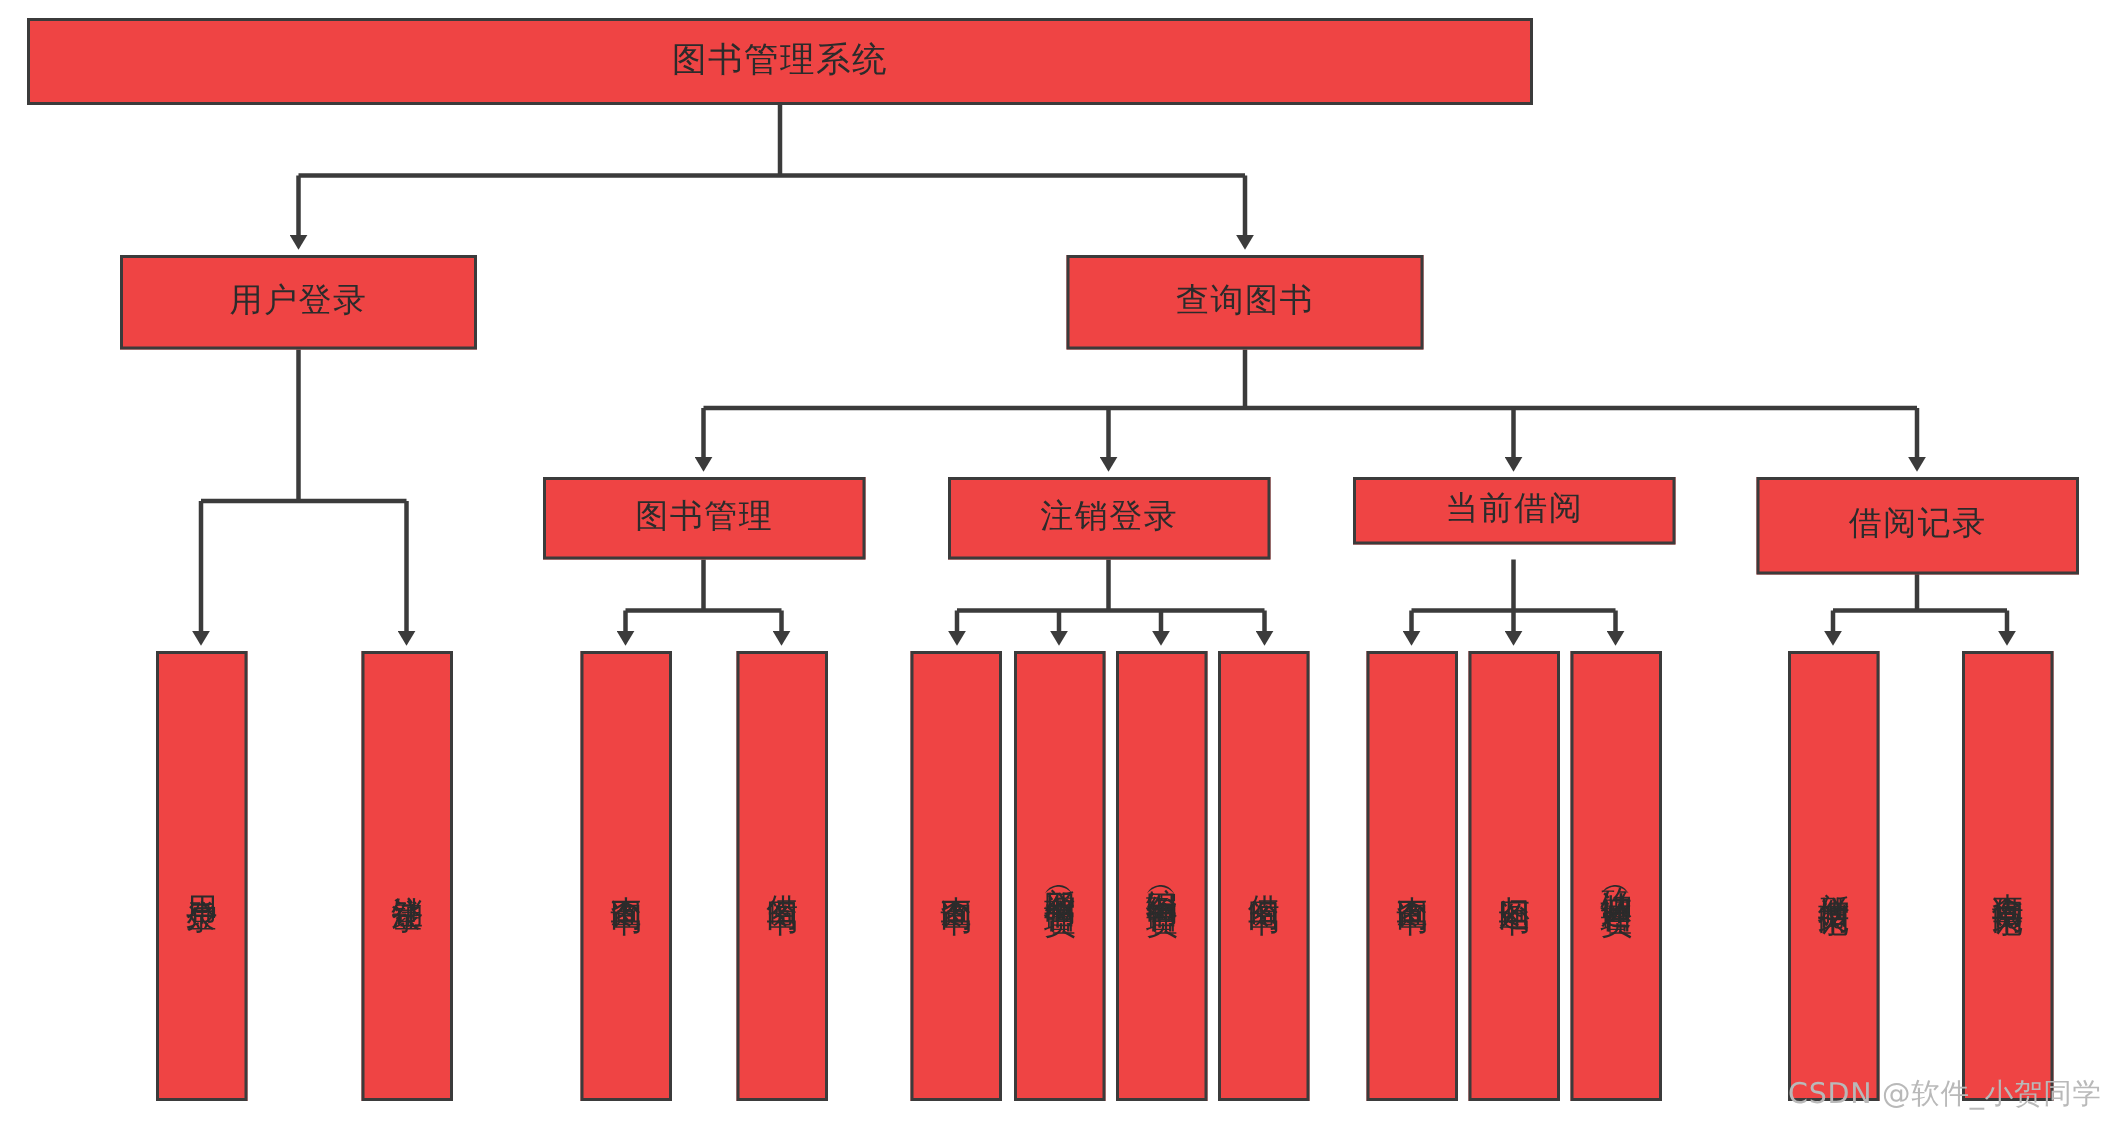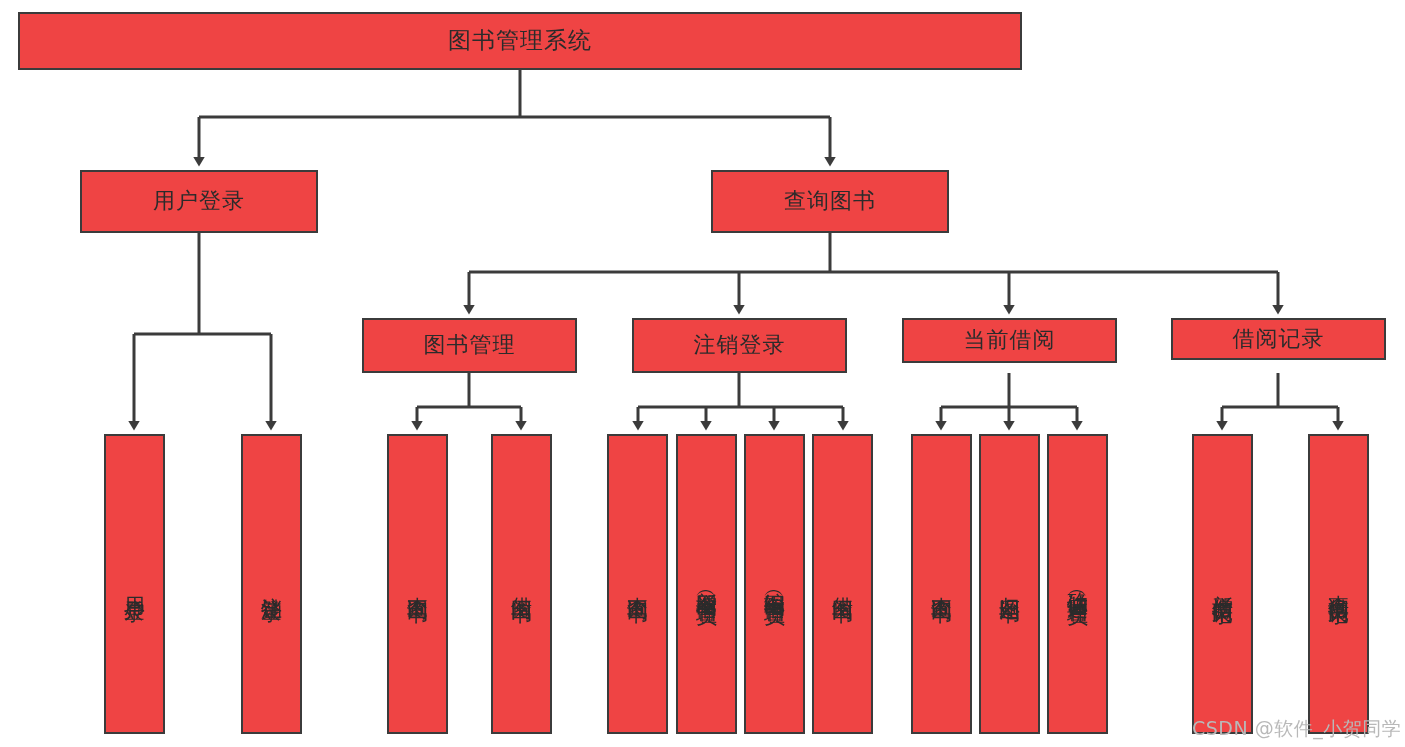--- a/index.html
+++ b/index.html
@@ -134,21 +134,21 @@
 
   <div class="node horiz" style="left:362px; top:318px; width:215px; height:55px;">
     <span>图书管理</span>
   </div>
   <div class="node horiz" style="left:632px; top:318px; width:215px; height:55px;">
     <span>注销登录</span>
   </div>
   <div class="node horiz" style="left:902px; top:318px; width:215px; height:45px;">
     <span>当前借阅</span>
   </div>
-  <div class="node horiz" style="left:1171px; top:318px; width:215px; height:42px;">
+  <div class="node horiz" style="left:1171px; top:318px; width:215px; height:65px;">
     <span>借阅记录</span>
   </div>
 
   <div class="node leaf" style="left:104px; top:434px; width:61px; height:300px;">
     <span class="vtext">用户登录</span>
   </div>
   <div class="node leaf" style="left:241px; top:434px; width:61px; height:300px;">
     <span class="vtext">注销登录</span>
   </div>
 

